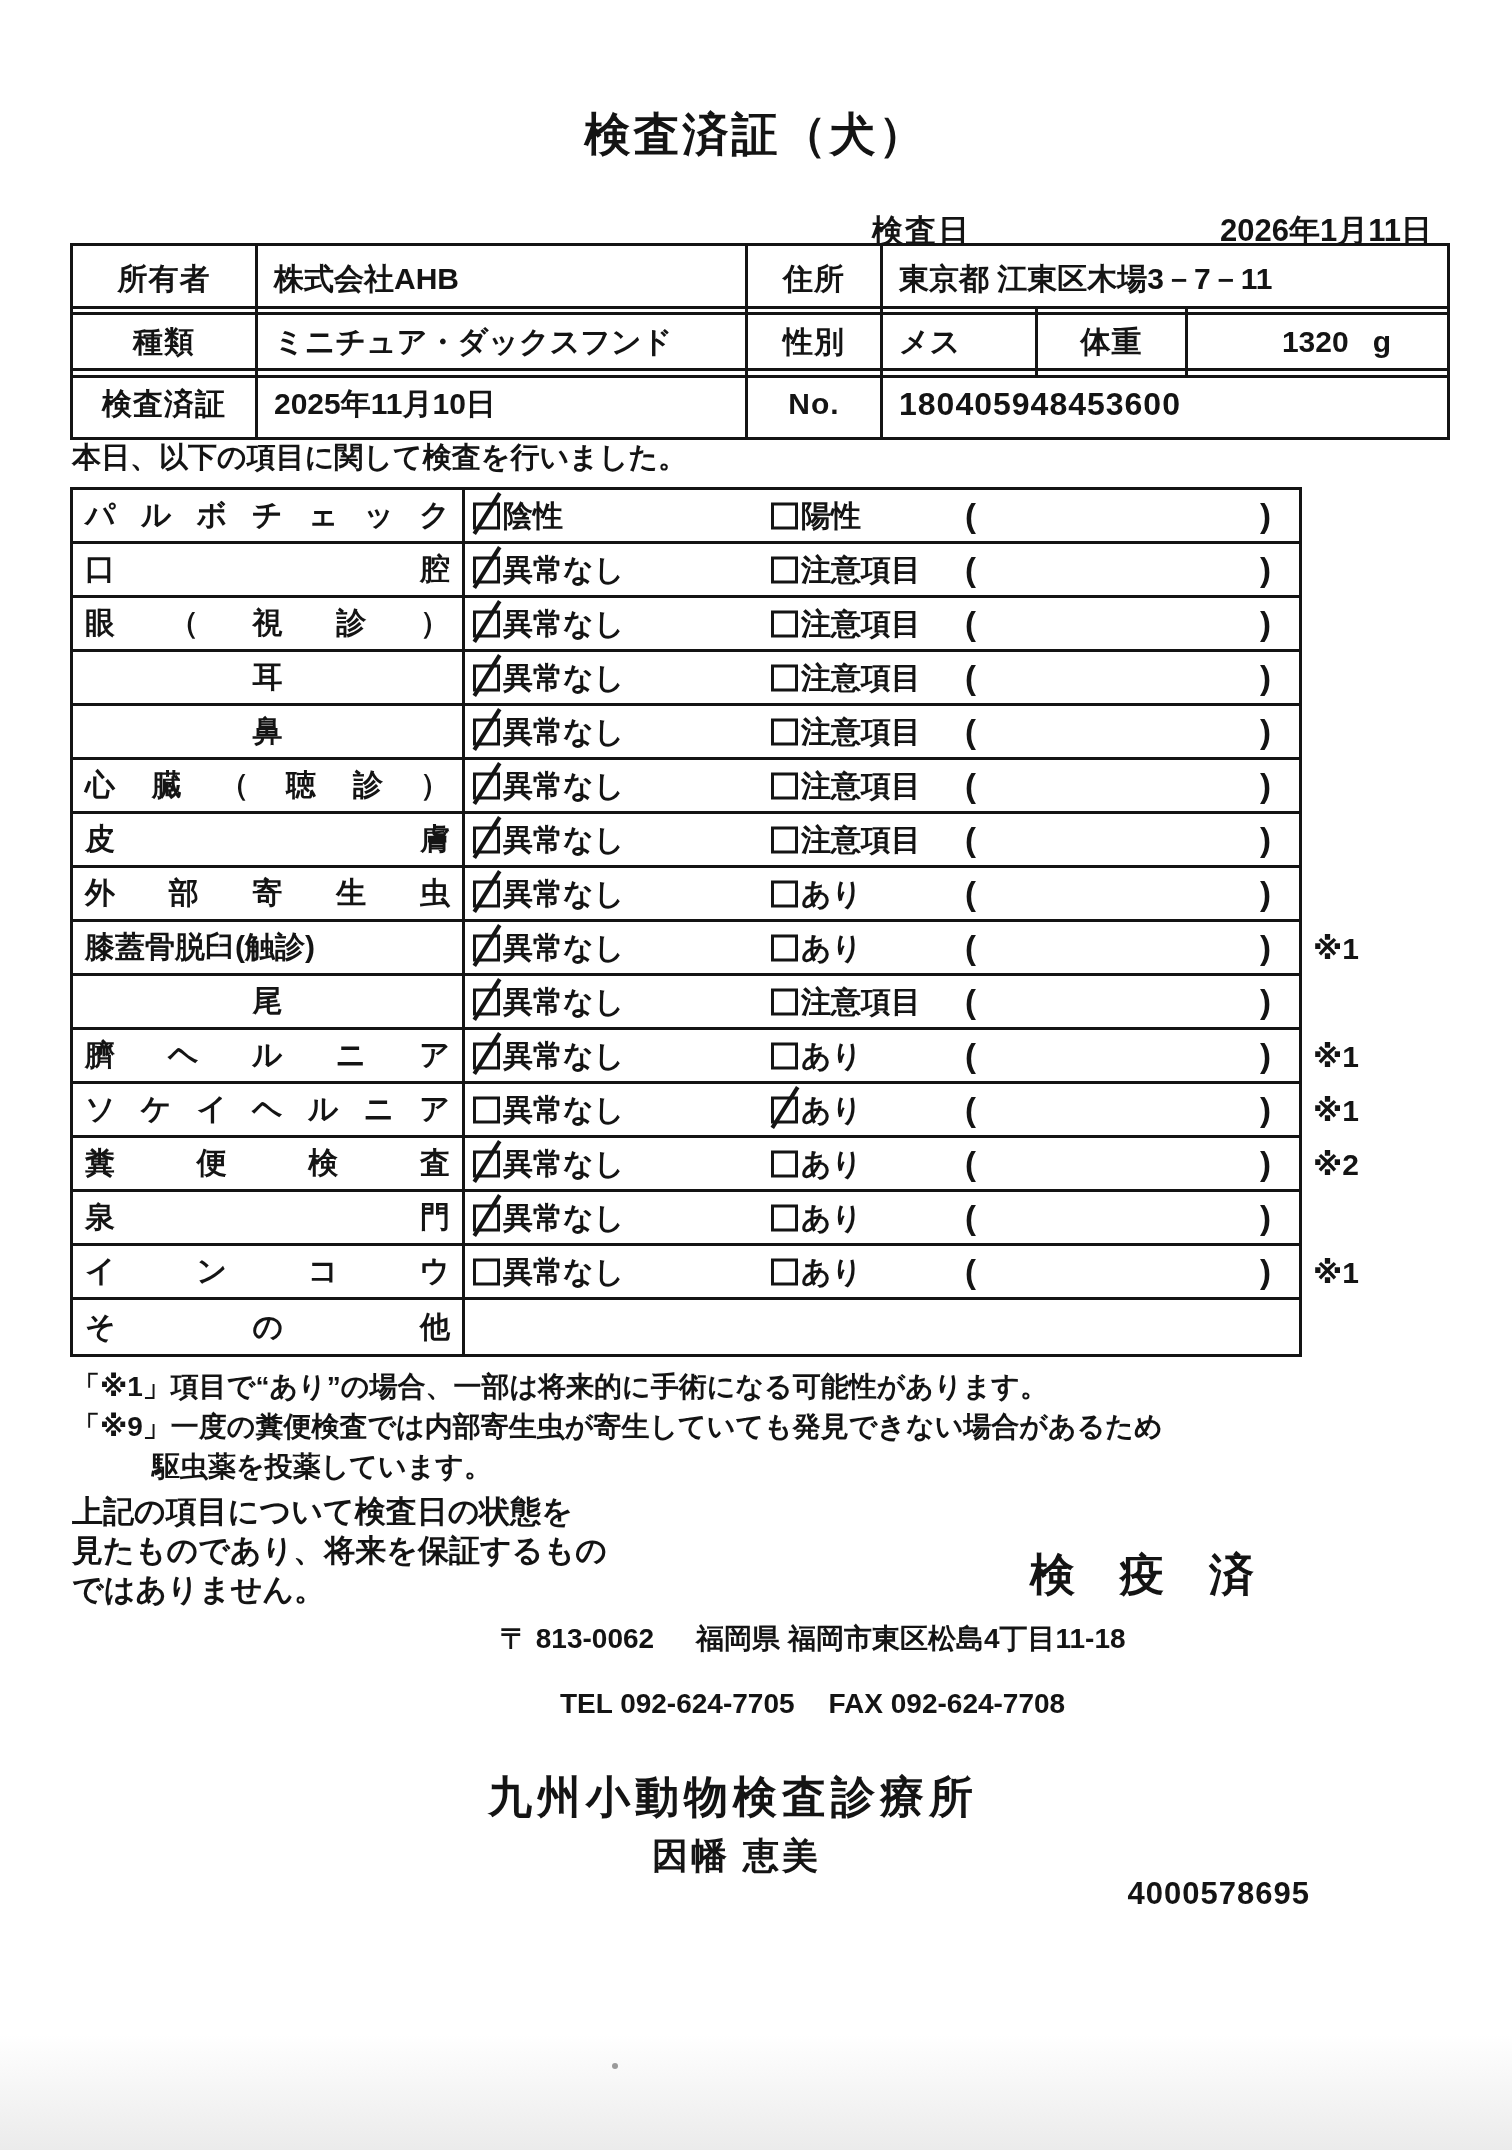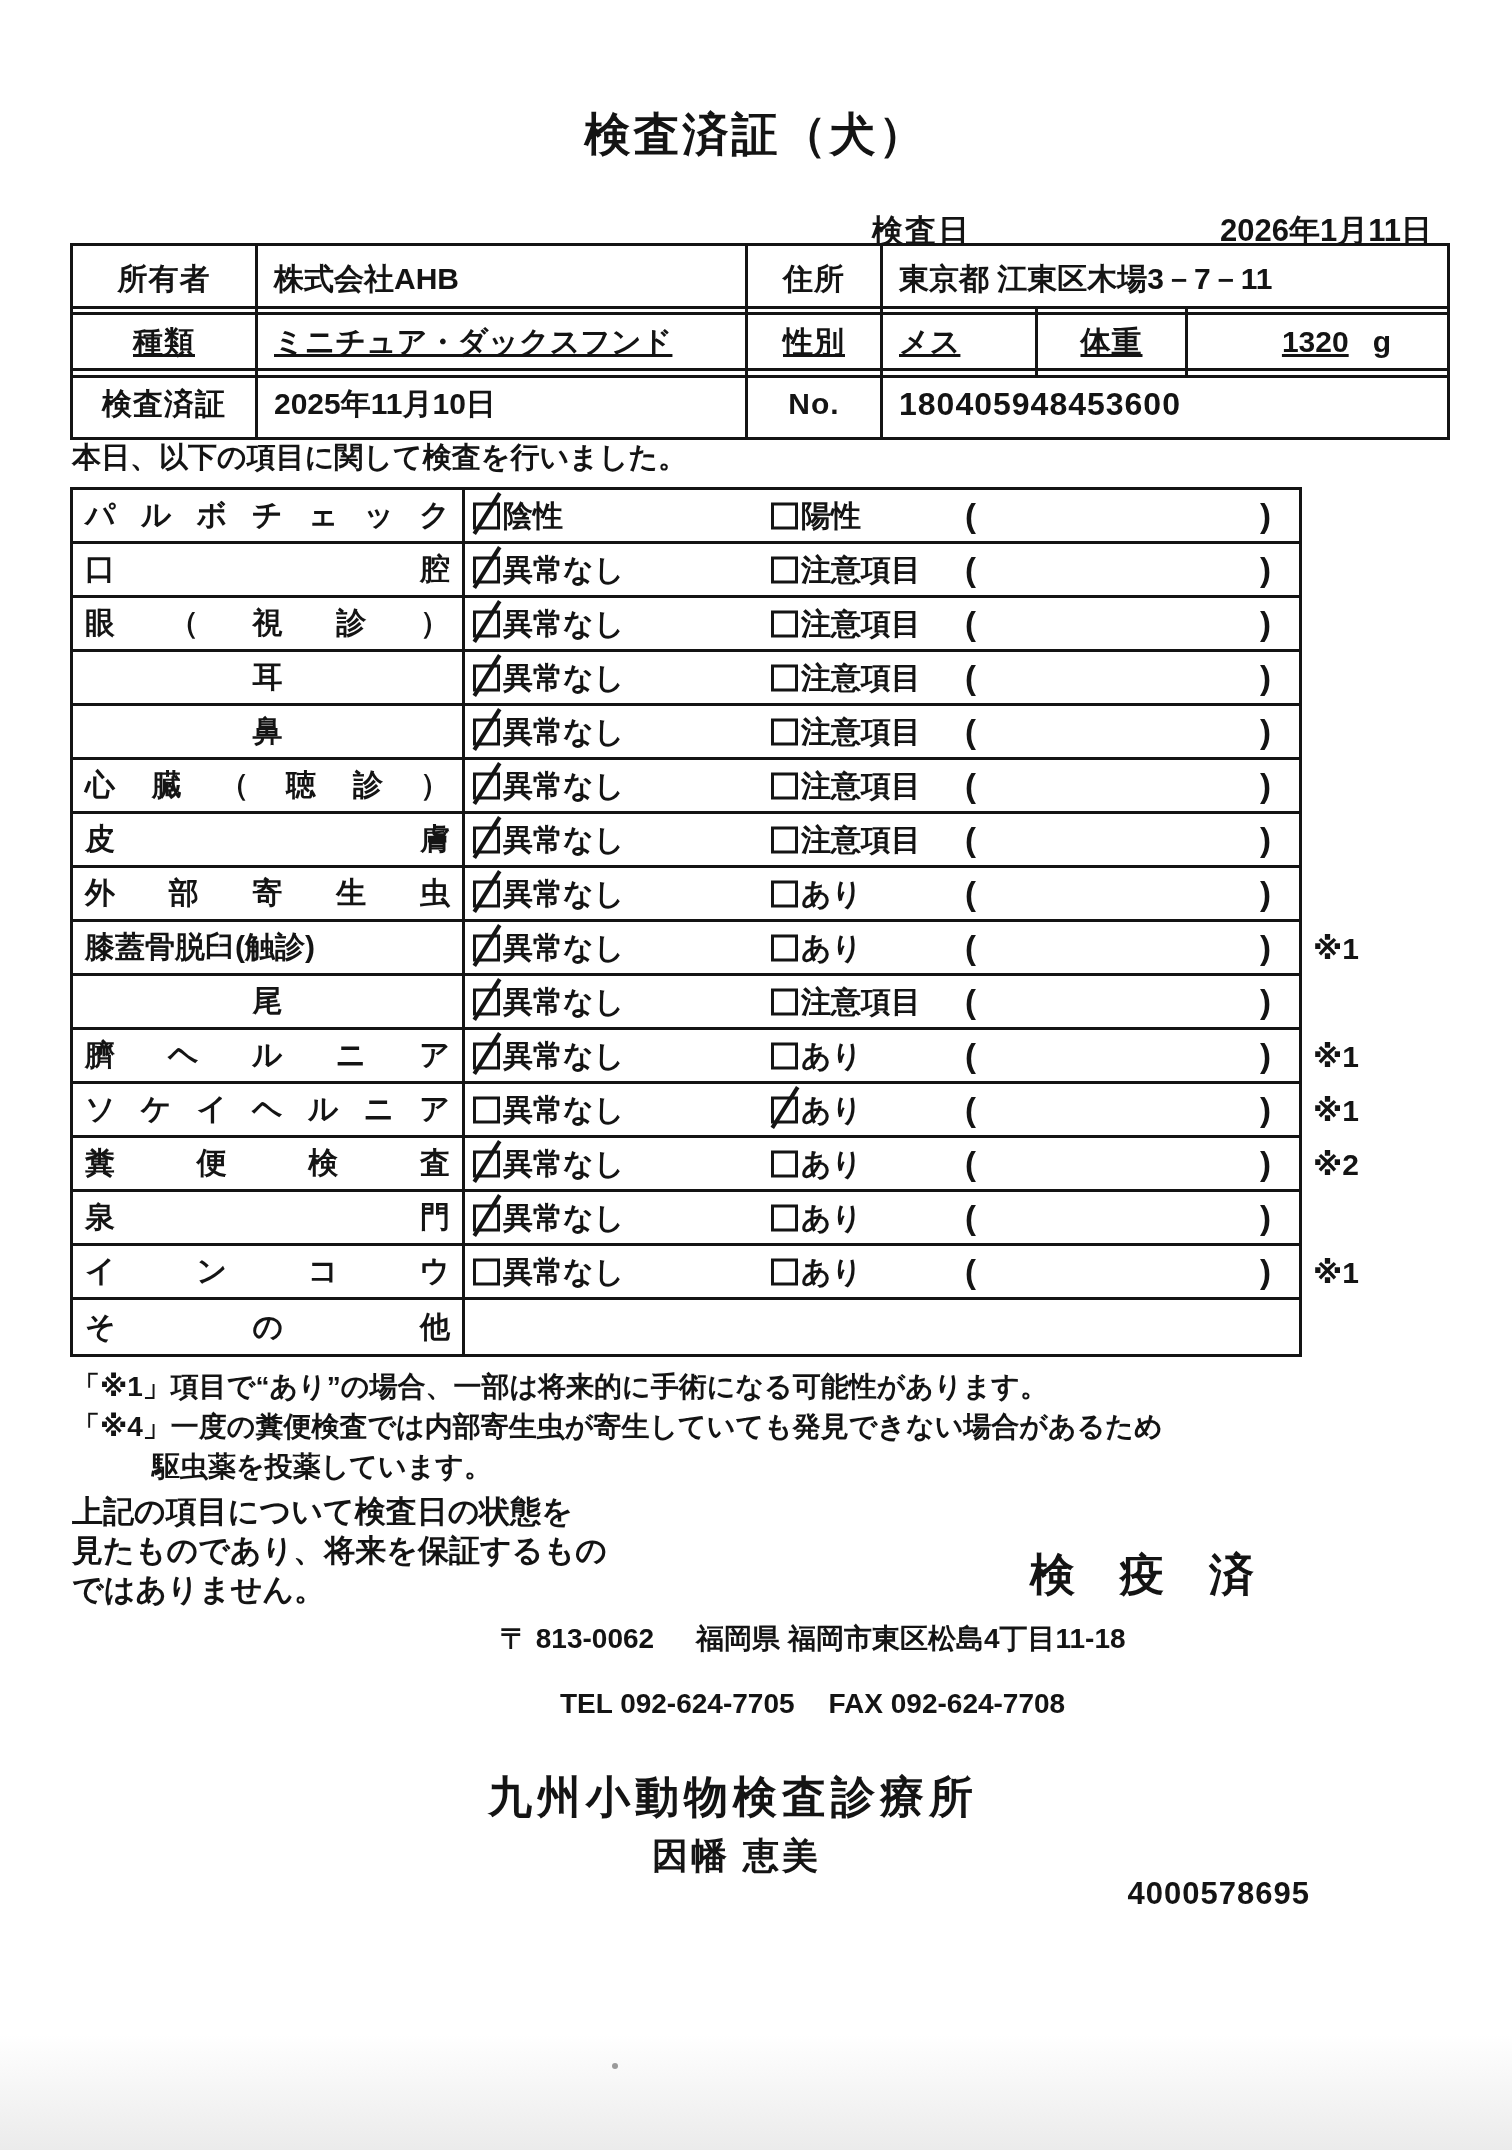--- a/index.html
+++ b/index.html
@@ -27,21 +27,21 @@
     border:3.5px solid #141414; display:flex; align-items:stretch;
   }
   .hcell {
     display:flex; align-items:center;
     font-size:30px; font-weight:600; white-space:nowrap; overflow:hidden;
   }
   .hcell.lab { justify-content:center; border-right:3px solid #141414; letter-spacing:1px; }
   .hcell.val { padding-left:16px; border-right:3px solid #141414; }
   .hcell:last-child { border-right:none; }
   .t-owner { top:243px; }
-  .t-breed { top:306px;text-decoration:underline; }
+  .t-breed { top:306px; }
   .t-birth { top:368px; }
   .w185{width:185px;} .w490{width:490px;} .w135{width:135px;}
   .w155{width:155px;} .w150{width:150px;}
   .flex1{flex:1;}
   .weight-val { justify-content:flex-end; gap:24px; padding-right:56px; }
   .no-num { font-size:32px; letter-spacing:1px; }
 
   .intro-line { left:72px; top:438px; font-size:29px; font-weight:600; }
 
   
@@ -446,21 +446,21 @@
         <span>そ</span>
         <span>の</span>
         <span>他</span>
       </div>
     <div class="iopts"></div>
     <span class="rnote"></span>
   </div>
   </div>
 
 <div class="abs note-line note-1">「※1」項目で“あり”の場合、一部は将来的に手術になる可能性があります。</div>
-<div class="abs note-line note-2">「※4」一度の糞便検査では内部寄生虫が寄生していても発見できない場合があるため</div>
+<div class="abs note-line note-2">「※9」一度の糞便検査では内部寄生虫が寄生していても発見できない場合があるため</div>
 <div class="abs note-line note-3">駆虫薬を投薬しています。</div>
 
 <div class="abs disclaimer">
   <div>上記の項目について検査日の状態を</div>
   <div>見たものであり、将来を保証するもの</div>
   <div>ではありません。</div>
 </div>
 
 <div class="abs stamp">検 疫 済</div>
 

